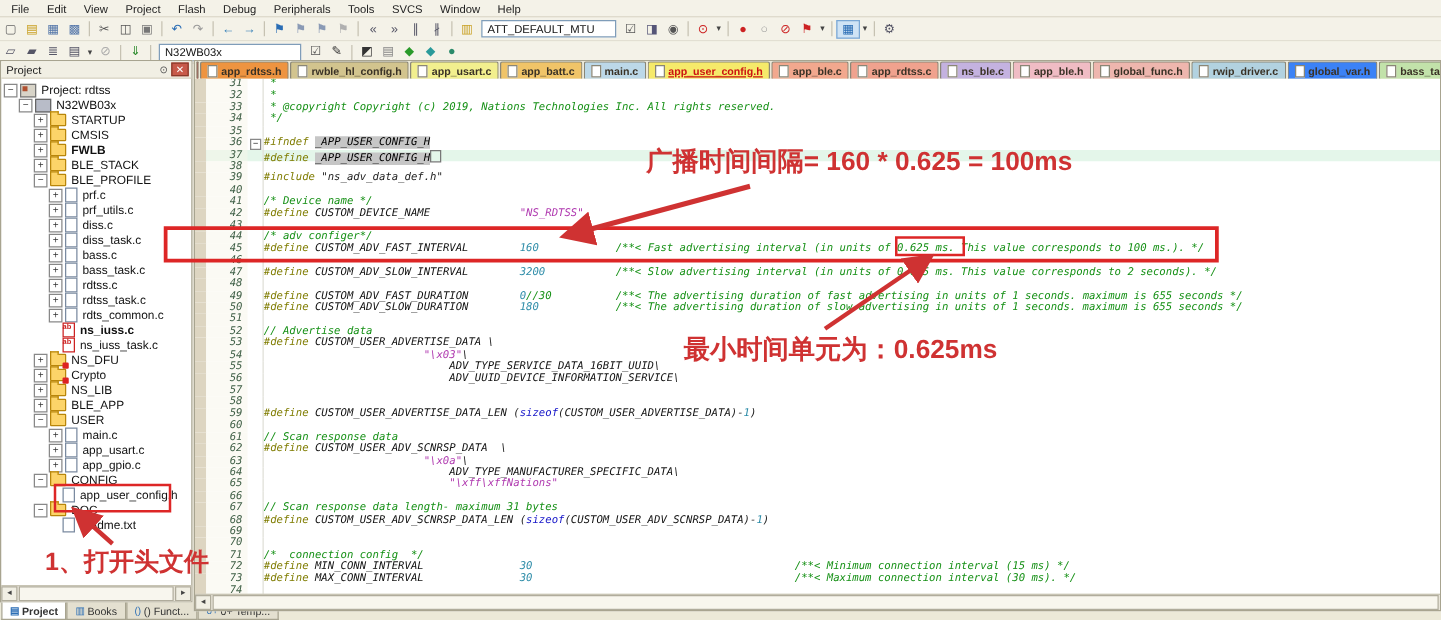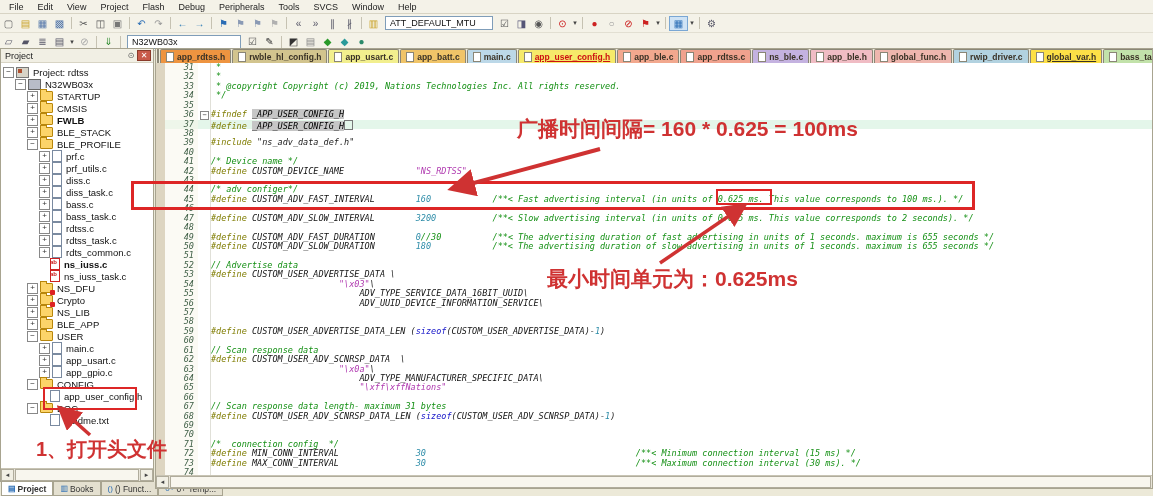--- a/index.html
+++ b/index.html
@@ -473,21 +473,21 @@
             <span>app_ble.h</span>
           </span>
           <span class="etab" style="background: rgb(238, 182, 174);">
             <span class="pg"></span>
             <span>global_func.h</span>
           </span>
           <span class="etab" style="background: rgb(178, 210, 224);">
             <span class="pg"></span>
             <span>rwip_driver.c</span>
           </span>
-          <span class="etab" style="background: #fde047; text-decoration: underline;">
+          <span class="etab" style="background: #3b82f6;">
             <span class="pg"></span>
             <span>global_var.h</span>
           </span>
           <span class="etab" style="background: rgb(194, 226, 170);">
             <span class="pg"></span>
             <span>bass_task.c</span>
           </span>
         </div>
       <div class="code" id="code">
           <div class="crow">

